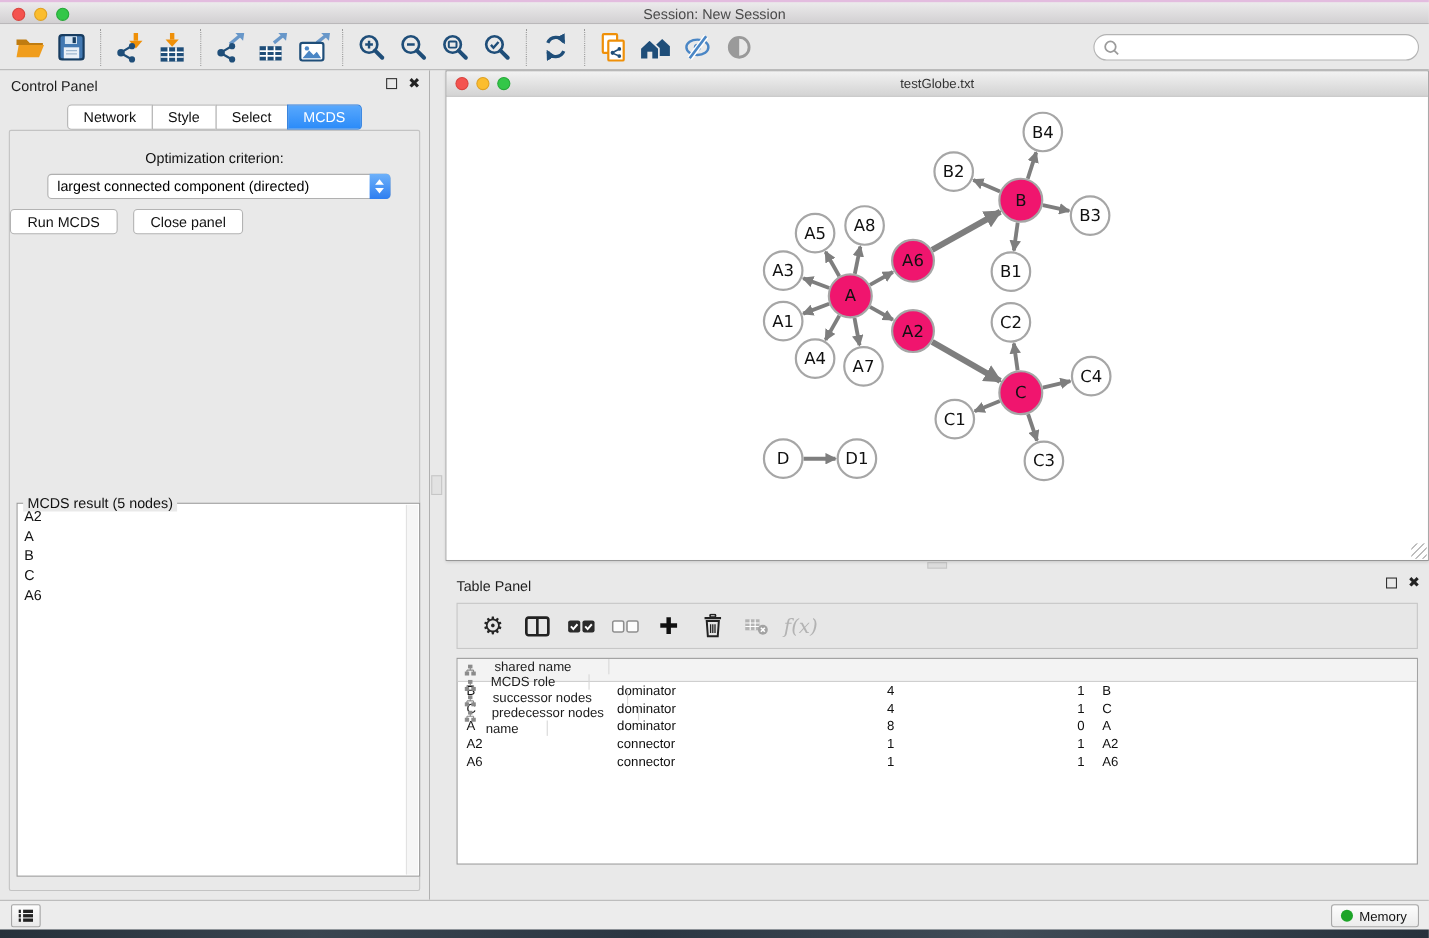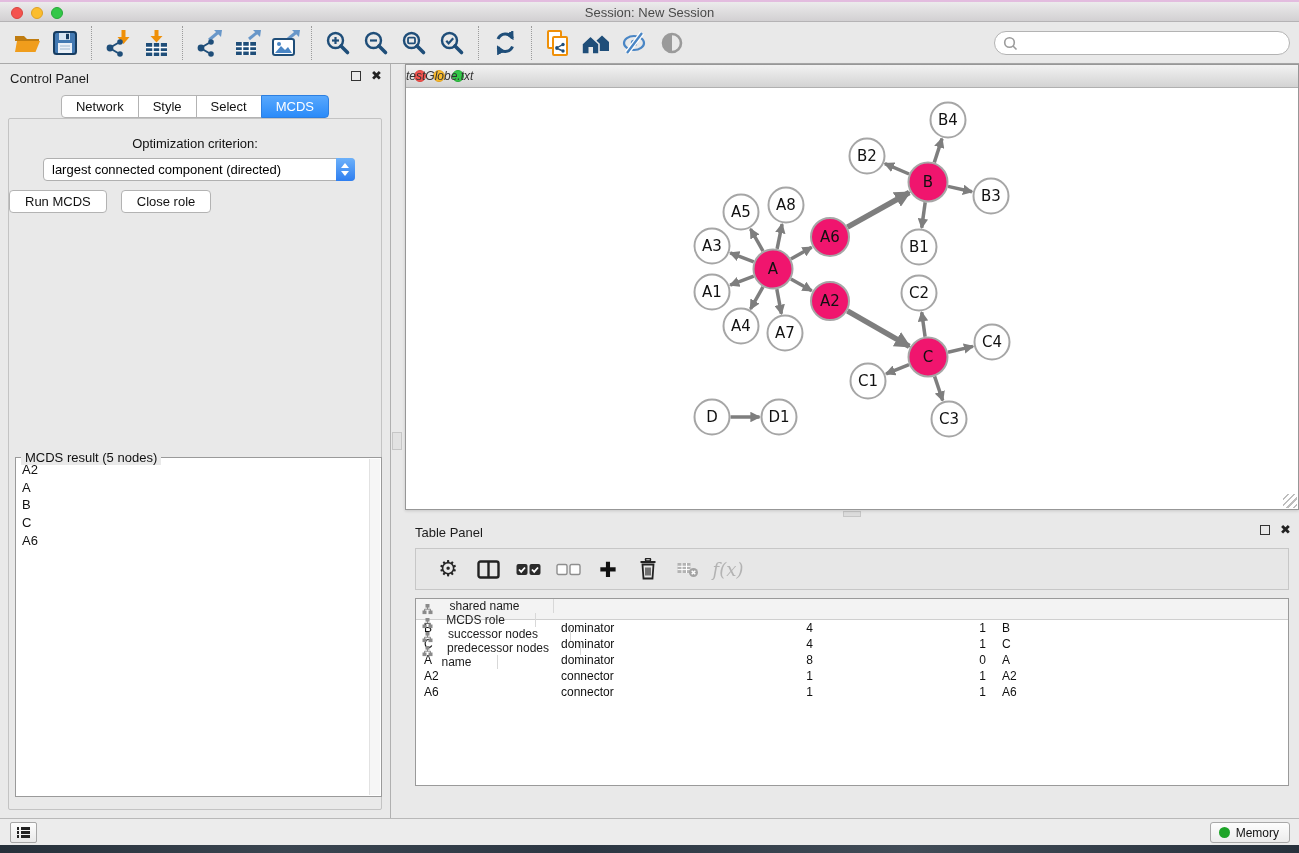--- a/index.html
+++ b/index.html
@@ -52,21 +52,21 @@
 
   
   .v-split { position:absolute; left:391px; top:64px; width:14px; height:754px; background:#e9e9e9; }
   .v-grip { position:absolute; left:1px; top:368px; width:10px; height:18px; background:#e2e2e2; border:1px solid #c6c6c6; }
   .h-split { position:absolute; left:405px; top:510px; width:894px; height:8px; background:#e9e9e9; }
   .h-grip { position:absolute; left:438px; top:1px; width:18px; height:6px; background:#dcdcdc; border:1px solid #c6c6c6; }
 
   
   .net-window { position:absolute; left:405px; top:64px; width:894px; height:446px; border:1px solid #979797; background:#fff; box-shadow:0 1px 3px rgba(0,0,0,.15); }
   .net-titlebar { position:absolute; left:0; top:0; right:0; height:23px; background:linear-gradient(#f2f2f2,#d3d3d3); border-bottom:1px solid #b0b0b0; }
-  .net-titlebar .title { position:absolute; left:0; right:0; top:4px; font-size:12px; color:#333;font-style:italic; }
+  .net-titlebar .title { position:absolute; left:0; right:0; top:4px; text-align:center; font-size:12px; color:#333; }
   .net-lights { position:absolute; left:8px; top:5px; display:flex; gap:7px; }
   .net-canvas { position:absolute; left:0; top:23px; right:0; bottom:0; background:#fff; }
   .resize-grip { position:absolute; right:1px; bottom:1px; width:14px; height:14px;
     background:repeating-linear-gradient(135deg, transparent 0 3px, #bdbdbd 3px 4.5px); }
   svg text.nlab { font-family:"DejaVu Sans","Liberation Sans",sans-serif; font-size:15px; fill:#111; }
 
   
   .table-panel { position:absolute; left:405px; top:518px; width:894px; height:300px; background:#e9e9e9; }
   .tp-toolbar { position:absolute; left:10px; right:10px; top:30px; height:42px; background:#e7e7e7; border:1px solid #c7c7c7; display:flex; align-items:center; padding-left:12px; gap:0; }
   .tp-btn { width:40px; height:36px; display:flex; align-items:center; justify-content:center; }
@@ -287,21 +287,21 @@
       <div class="opt-label">Optimization criterion:</div>
       <div class="dropdown">
         <div class="dd-text">largest connected component (directed)</div>
         <div class="dd-step">
             <div class="up"></div>
             <div class="dn"></div>
           </div>
       </div>
       <div class="btn-row">
         <button class="push-btn">Run MCDS</button>
-        <button class="push-btn">Close role</button>
+        <button class="push-btn">Close panel</button>
       </div>
       <div class="result-box">
         <div class="result-title">MCDS result (5 nodes)</div>
         <div class="mcds-list" id="mcds-list">
             <div class="mcds-item">A2</div>
             <div class="mcds-item">A</div>
             <div class="mcds-item">B</div>
             <div class="mcds-item">C</div>
             <div class="mcds-item">A6</div>
           </div>

